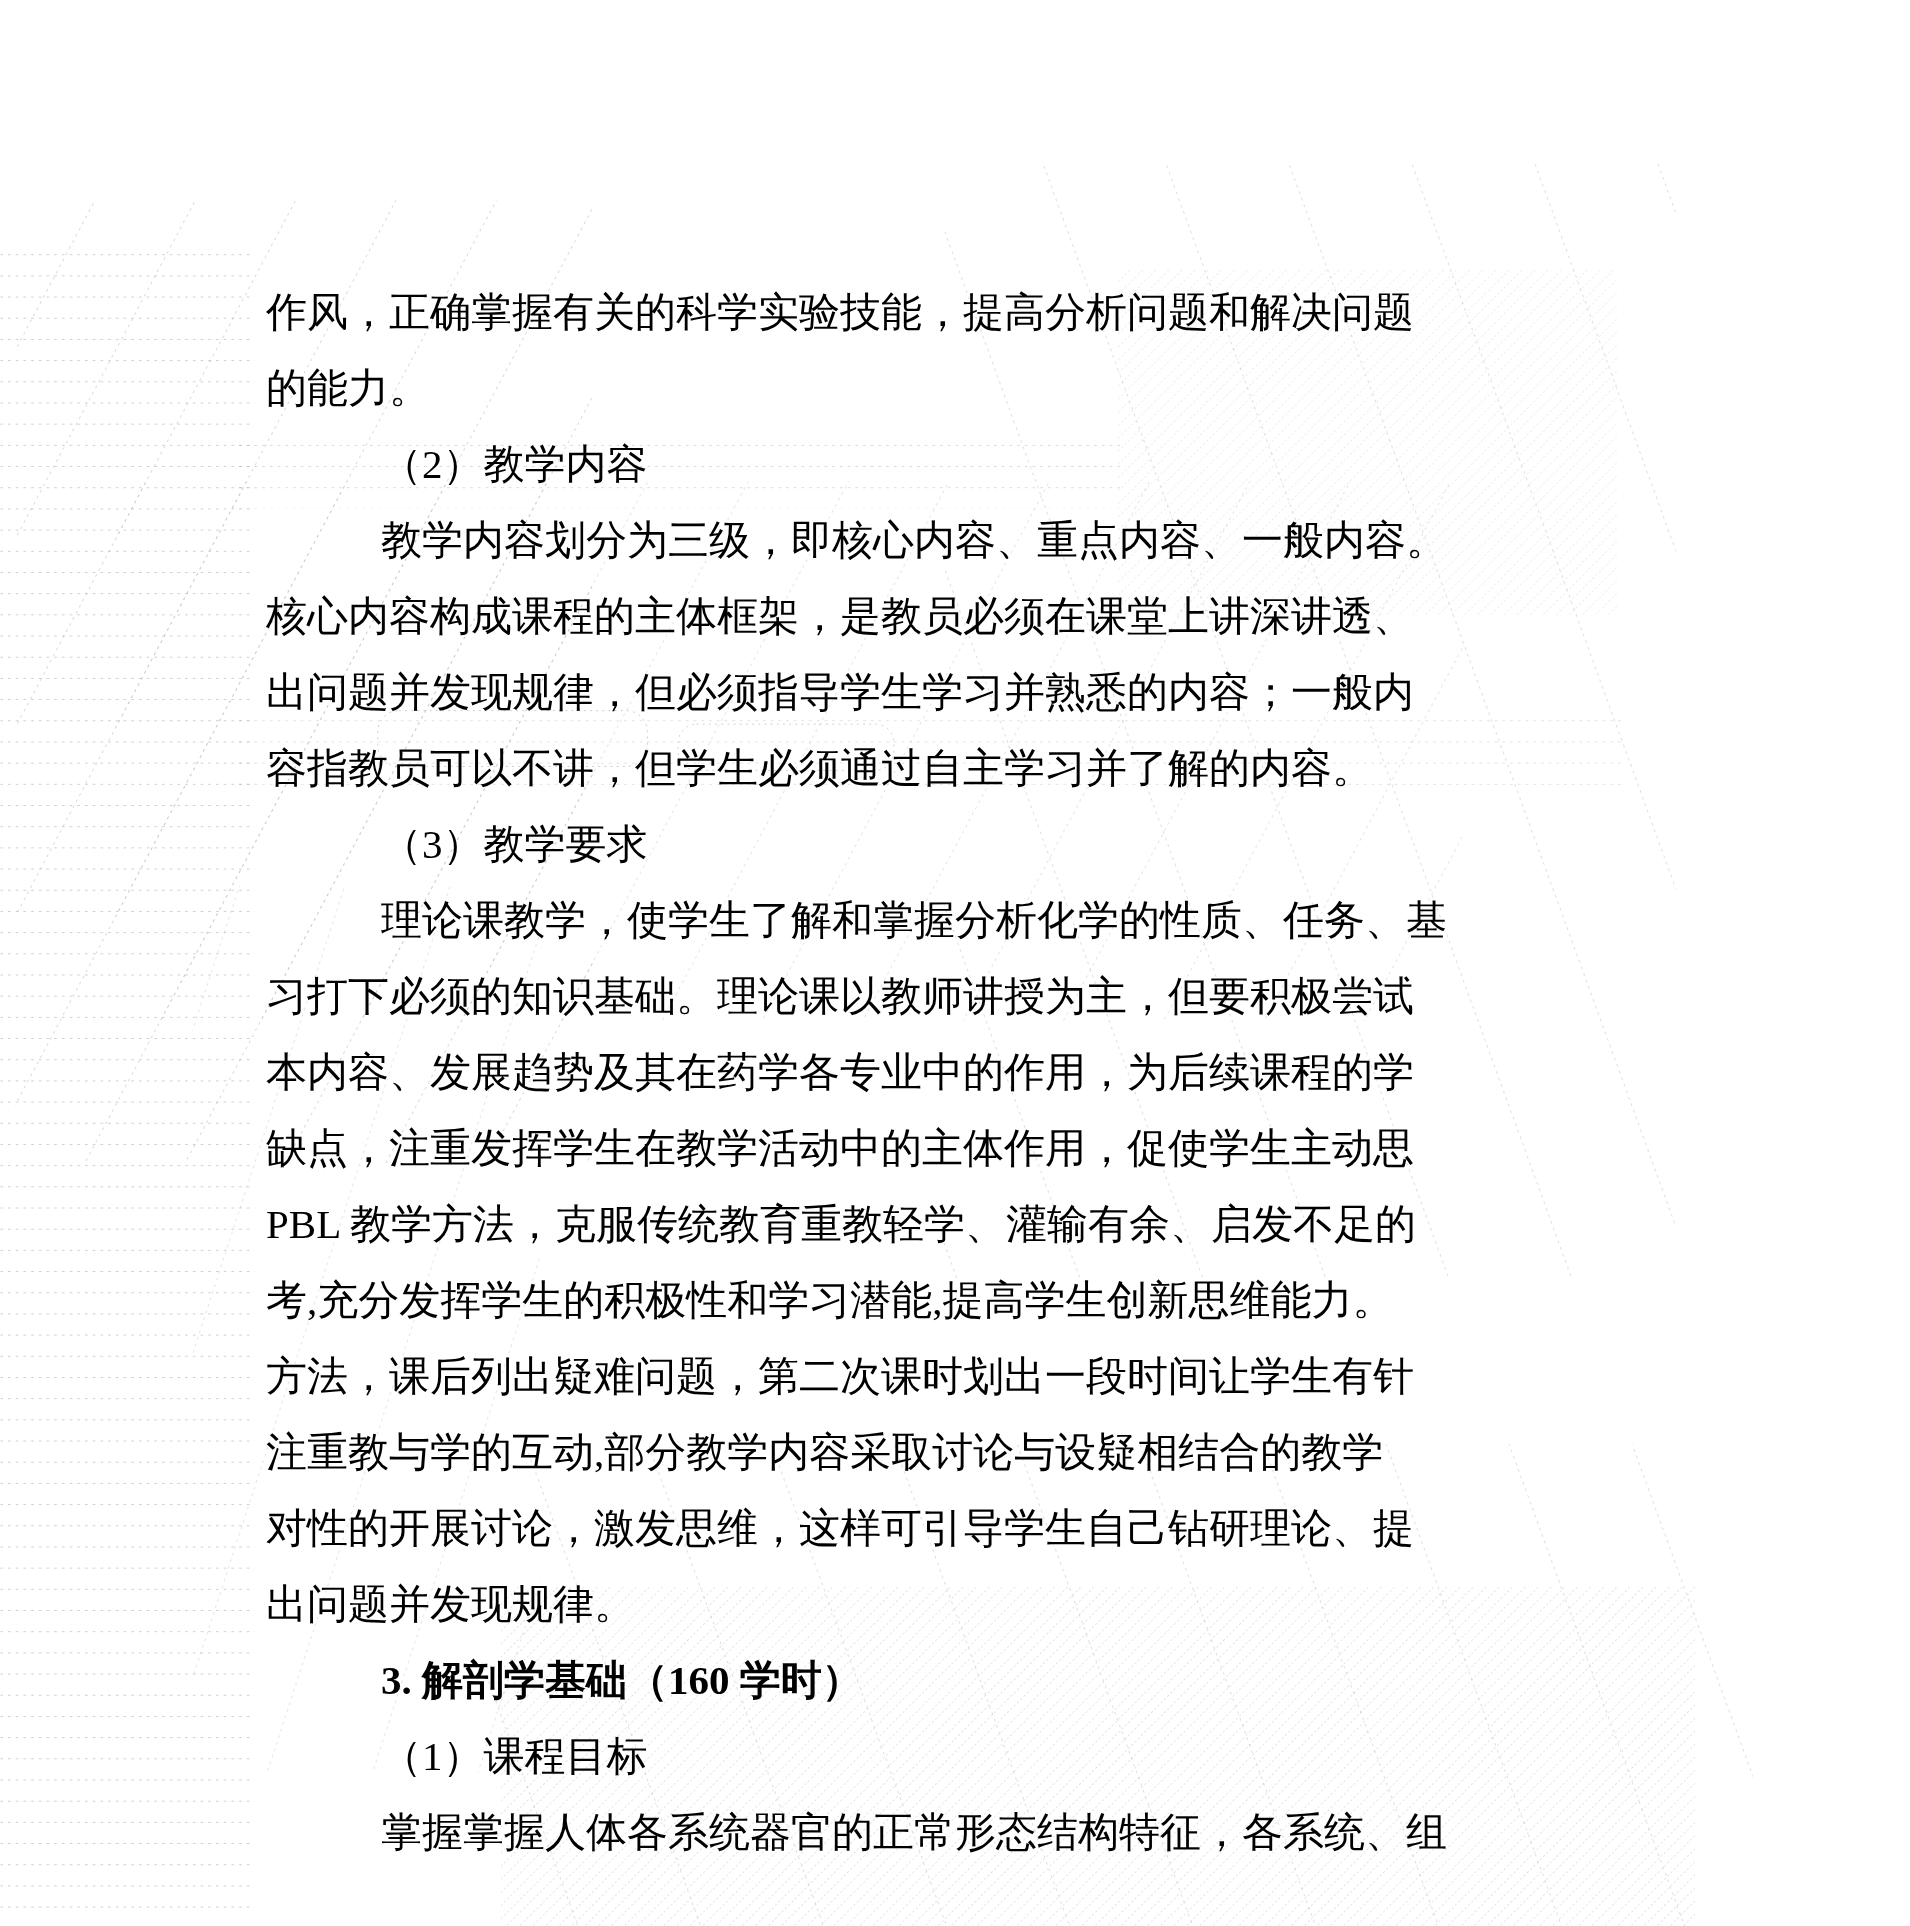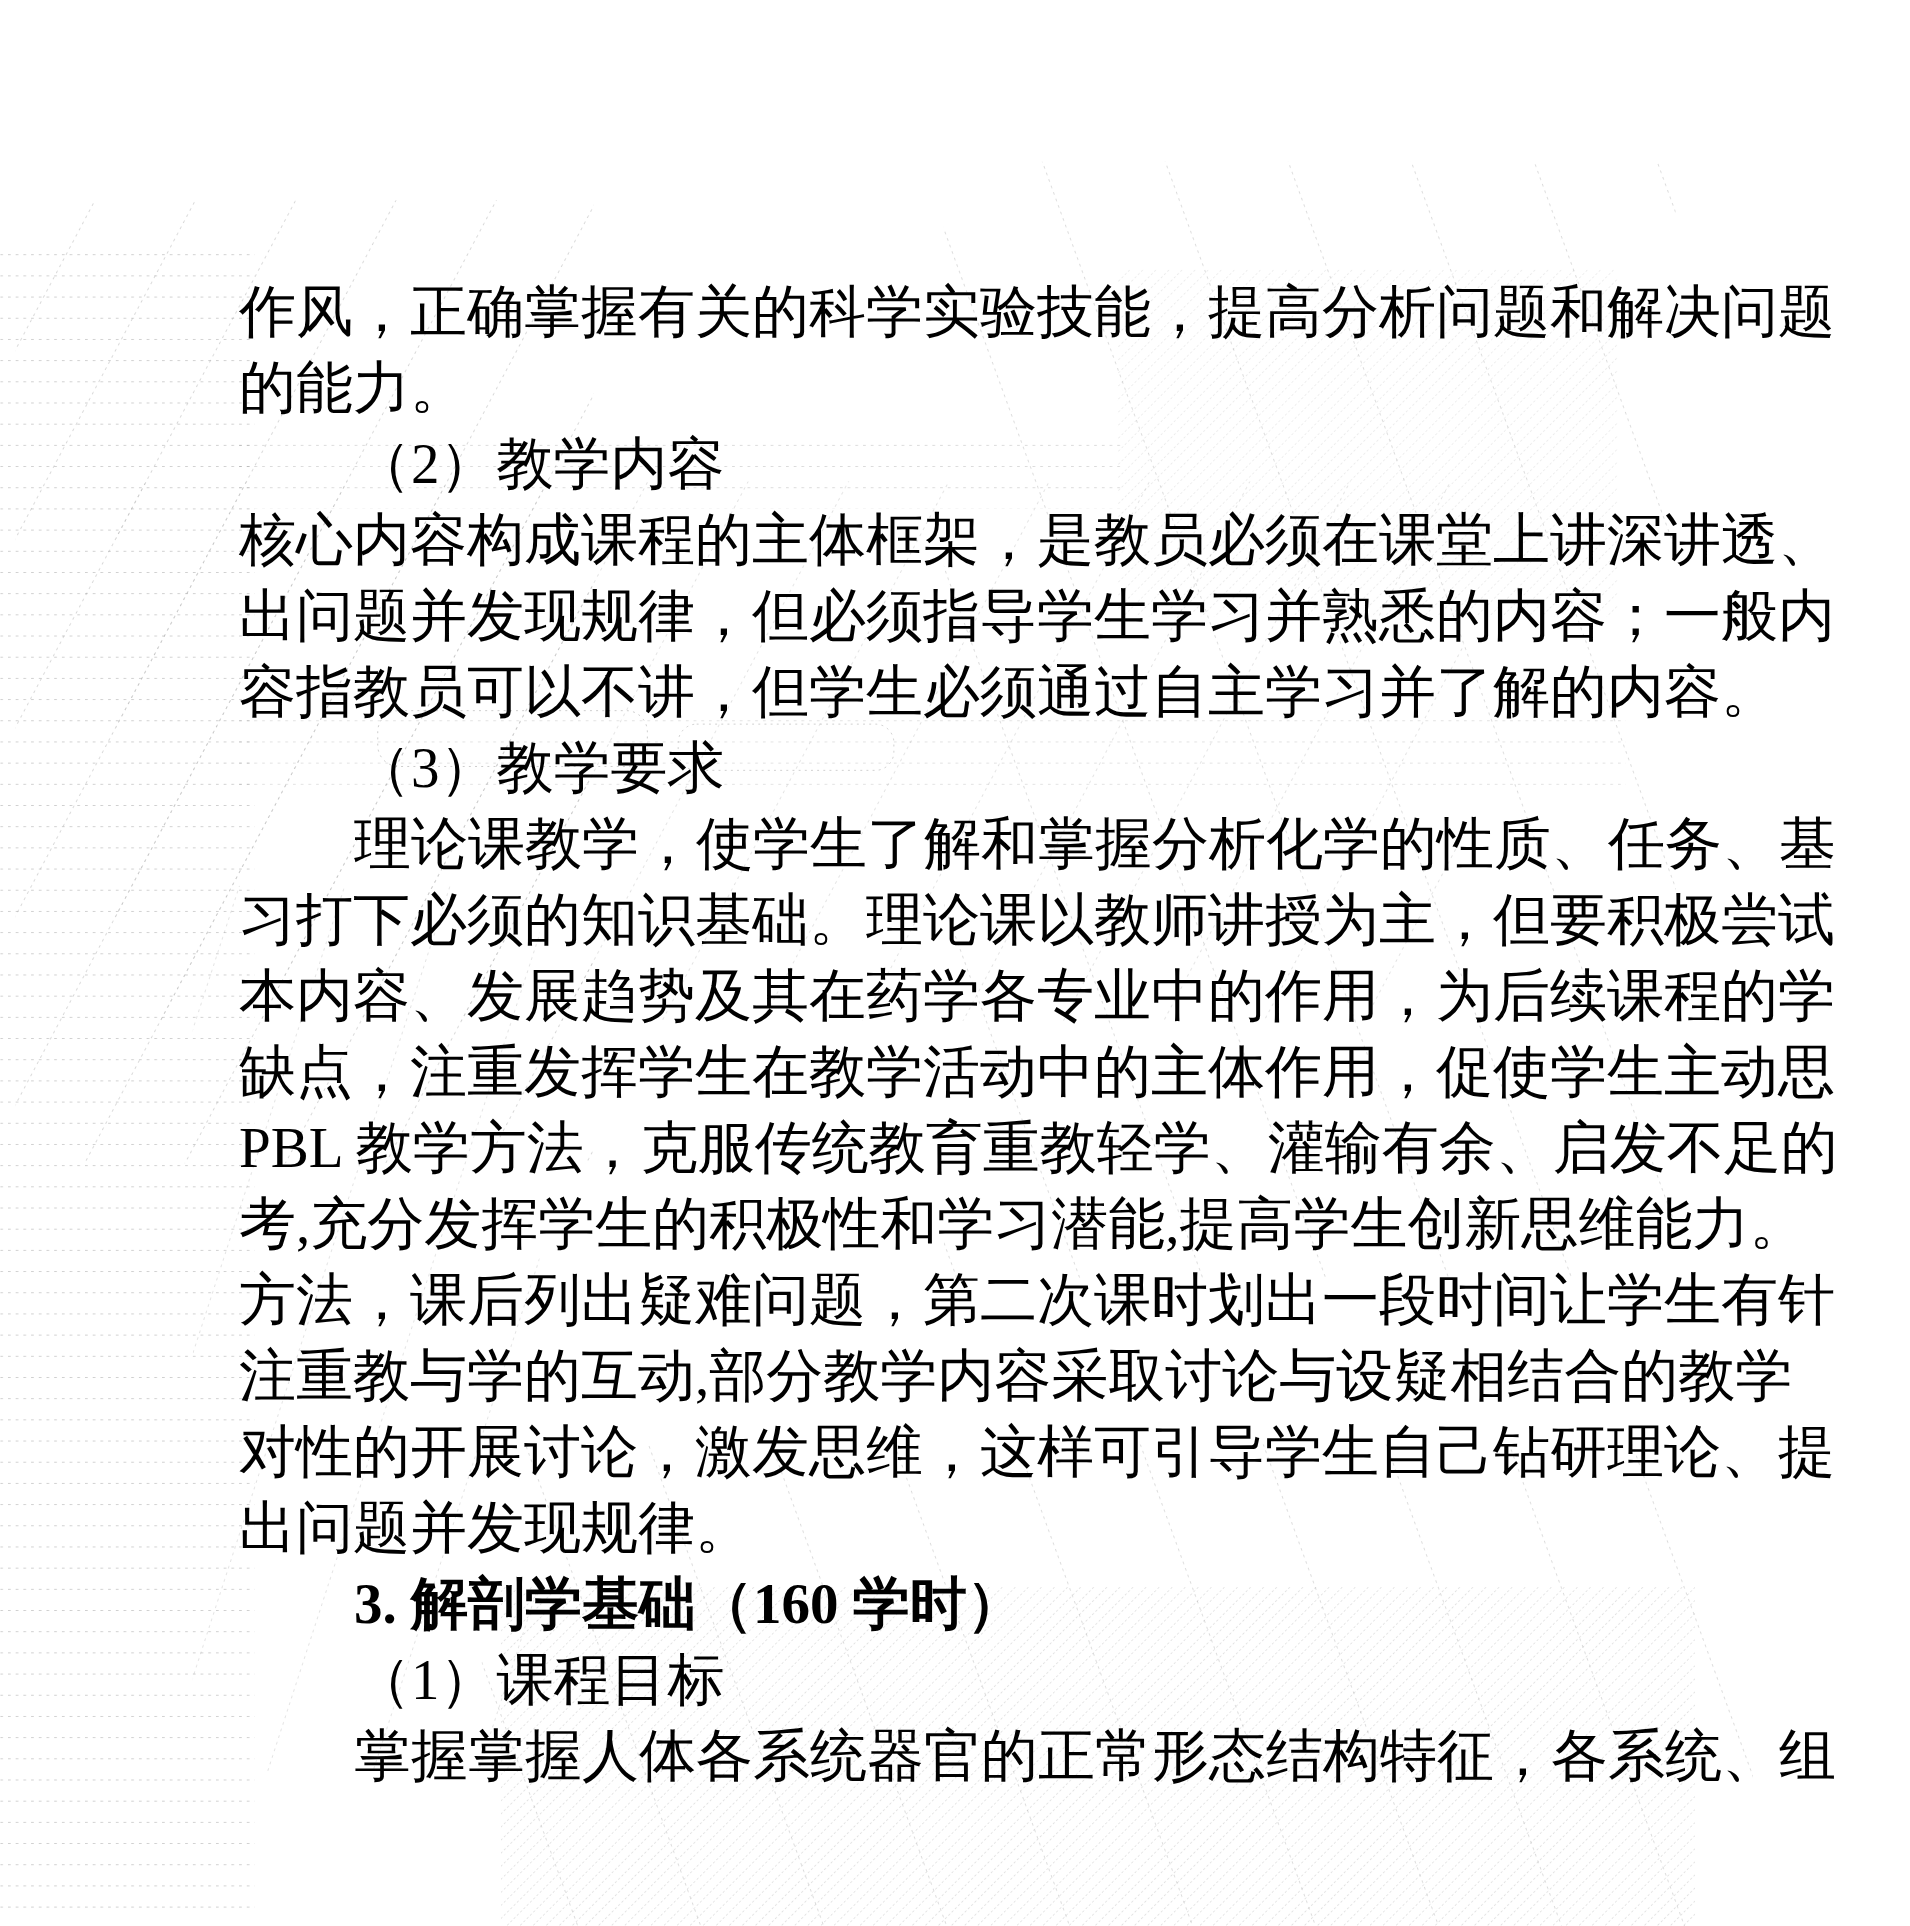--- a/index.html
+++ b/index.html
@@ -25,23 +25,24 @@
   .page-content {
     position: absolute;
     left: 239px;
     top: 274px;
     width: 1441px;
     z-index: 1;
   }
   .line {
     height: 76px;
     line-height: 76px;
-    font-size: 57px;
+    font-size: 41px;
     letter-spacing: 0px;
     white-space: nowrap;
+    margin-left: 27px;
   }
   .line.indent {
     padding-left: 115px;
     font-family: Liberation Serif, serif;
   }
   .line.bold {
     font-weight: 700;
   }
 </style>
 </head>
@@ -91,20 +92,21 @@
 
   <rect x="980" y="1845" width="700" height="145" rx="55" fill="none" stroke="#9a9a9a" stroke-width="2.2" stroke-dasharray="5 11" opacity="0.6"></rect>
   <rect x="1760" y="1880" width="560" height="120" rx="48" fill="none" stroke="#9a9a9a" stroke-width="2.2" stroke-dasharray="5 11" opacity="0.55"></rect>
   <rect x="660" y="5790" width="540" height="140" rx="50" fill="none" stroke="#9a9a9a" stroke-width="2.2" stroke-dasharray="5 11" opacity="0.5"></rect>
 </svg>
 
 <div class="page-content">
     <div class="line">作风，正确掌握有关的科学实验技能，提高分析问题和解决问题</div>
     <div class="line">的能力。</div>
     <div class="line indent">（2）教学内容</div>
+    <div class="line indent">教学内容划分为三级，即核心内容、重点内容、一般内容。</div>
     <div class="line">核心内容构成课程的主体框架，是教员必须在课堂上讲深讲透、</div>
     <div class="line">出问题并发现规律，但必须指导学生学习并熟悉的内容；一般内</div>
     <div class="line">容指教员可以不讲，但学生必须通过自主学习并了解的内容。</div>
     <div class="line indent">（3）教学要求</div>
     <div class="line indent">理论课教学，使学生了解和掌握分析化学的性质、任务、基</div>
     <div class="line">习打下必须的知识基础。理论课以教师讲授为主，但要积极尝试</div>
     <div class="line">本内容、发展趋势及其在药学各专业中的作用，为后续课程的学</div>
     <div class="line">缺点，注重发挥学生在教学活动中的主体作用，促使学生主动思</div>
     <div class="line">PBL 教学方法，克服传统教育重教轻学、灌输有余、启发不足的</div>
     <div class="line">考,充分发挥学生的积极性和学习潜能,提高学生创新思维能力。</div>

